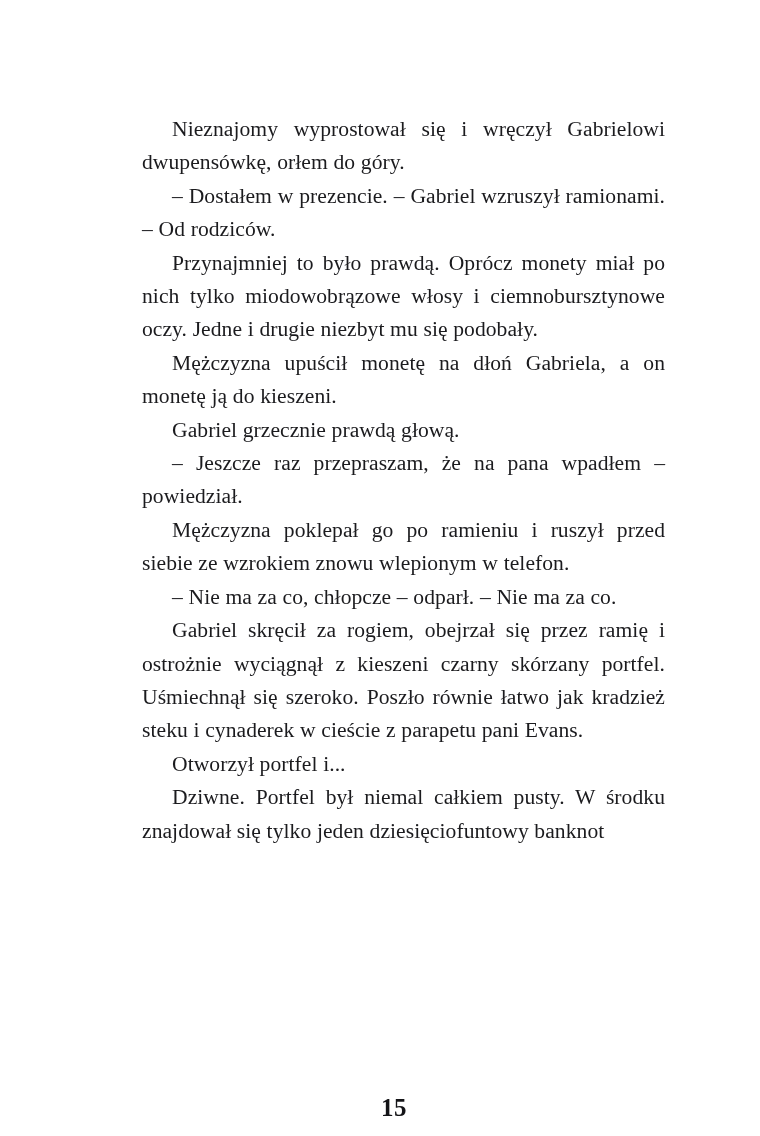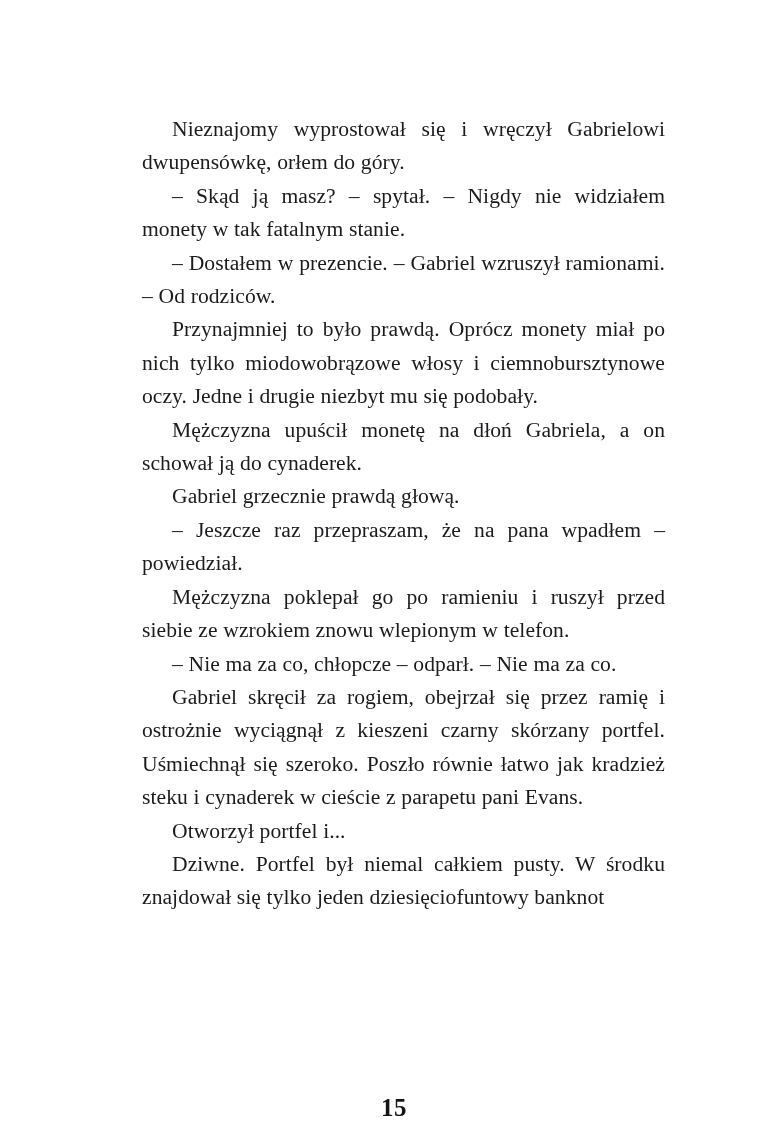--- a/index.html
+++ b/index.html
@@ -46,24 +46,23 @@
     letter-spacing: 0.4px;
   }
 </style>
 </head>
 <body>
 
 <div class="page">
 
   <div class="text-block">
     <p class="para">Nieznajomy wyprostował się i wręczył Gabrielowi dwupensówkę, orłem do góry.</p>
-    <p class="para">– Skąd ją masz? – spytał. – Nigdy nie widziałem monety w tak fatalnym stanie.</p>
     <p class="para">– Dostałem w prezencie. – Gabriel wzruszył ramionami. – Od rodziców.</p>
     <p class="para">Przynajmniej to było prawdą. Oprócz monety miał po nich tylko miodowobrązowe włosy i ciemnobursztynowe oczy. Jedne i drugie niezbyt mu się podobały.</p>
-    <p class="para">Mężczyzna upuścił monetę na dłoń Gabriela, a on schował ją do cynaderek.</p>
+    <p class="para">Mężczyzna upuścił monetę na dłoń Gabriela, a on monetę ją do kieszeni.</p>
     <p class="para">Gabriel grzecznie prawdą głową.</p>
     <p class="para">– Jeszcze raz przepraszam, że na pana wpadłem – powiedział.</p>
     <p class="para">Mężczyzna poklepał go po ramieniu i ruszył przed siebie ze wzrokiem znowu wlepionym w telefon.</p>
     <p class="para">– Nie ma za co, chłopcze – odparł. – Nie ma za co.</p>
     <p class="para">Gabriel skręcił za rogiem, obejrzał się przez ramię i ostrożnie wyciągnął z kieszeni czarny skórzany portfel. Uśmiechnął się szeroko. Poszło równie łatwo jak kradzież steku i cynaderek w cieście z parapetu pani Evans.</p>
     <p class="para">Otworzył portfel i...</p>
     <p class="para">Dziwne. Portfel był niemal całkiem pusty. W środku znajdował się tylko jeden dziesięciofuntowy banknot</p>
   </div>
 
   <div class="page-number">15</div>

